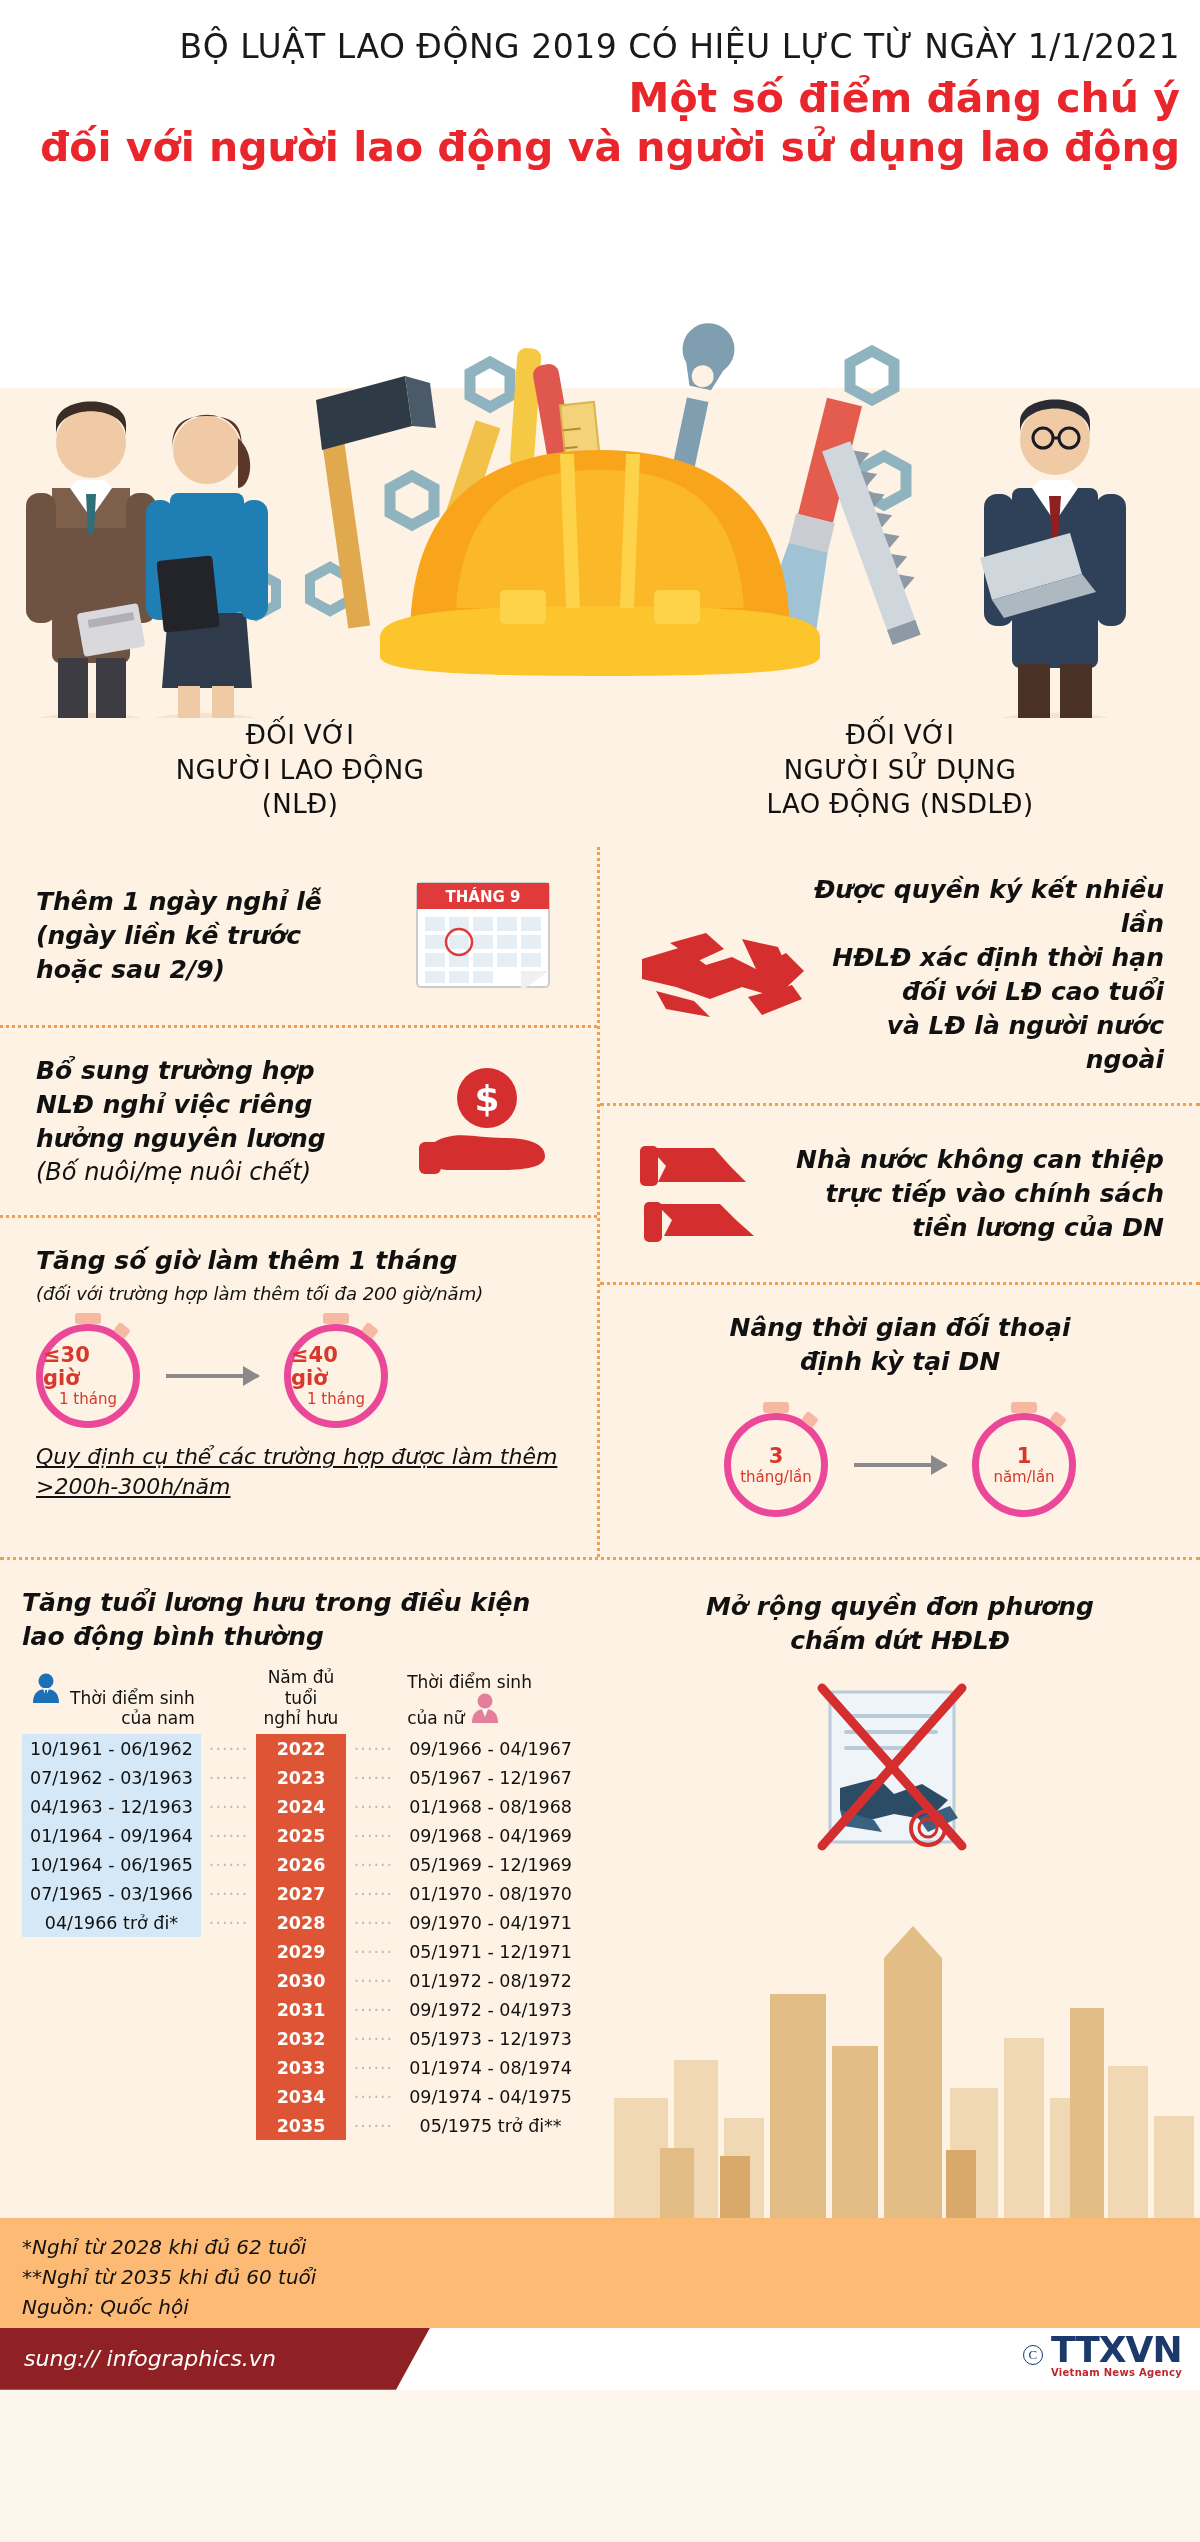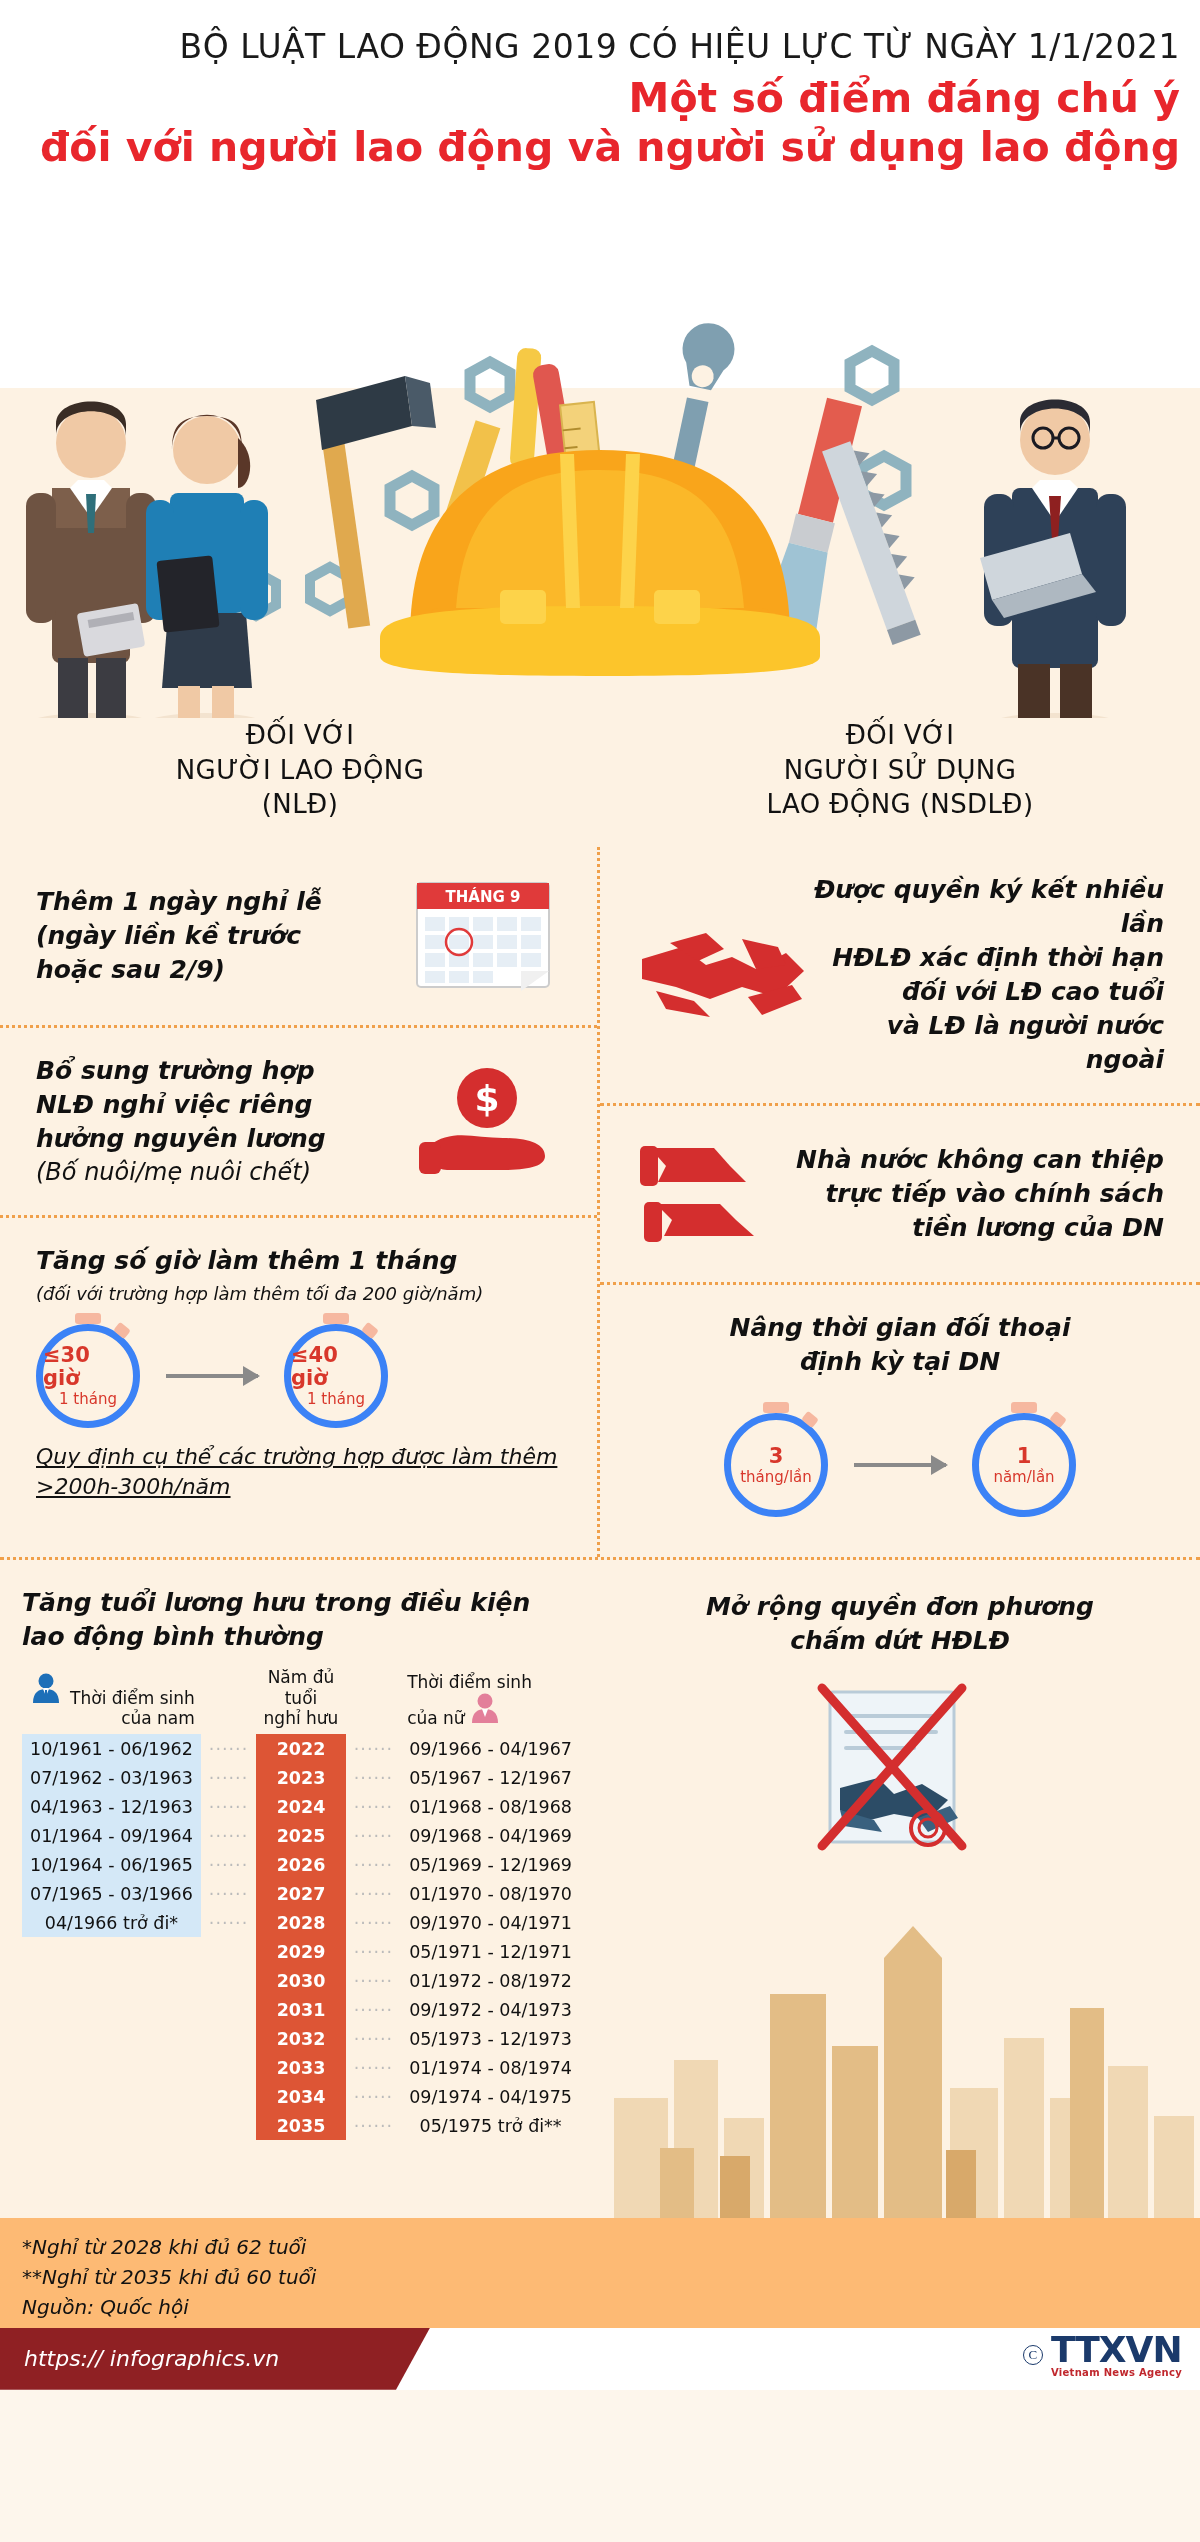--- a/index.html
+++ b/index.html
@@ -113,21 +113,21 @@
 
   
   .watch-row {
     display: flex;
     align-items: center;
     gap: 26px;
     margin: 18px 0 14px 0;
   }
   .watch {
     width: 104px; height: 104px;
-    border: 7px solid #3b82f6;
+    border: 7px solid #ec4899;
     border-radius: 50%;
     display: flex; flex-direction: column;
     align-items: center; justify-content: center;
     position: relative;
     background: transparent;
   }
   .watch::before {
     content: "";
     position: absolute;
     top: -18px; left: 50%; transform: translateX(-50%);
@@ -767,21 +767,21 @@
   </div>
 
   <div class="footnotes">
     <div>*Nghỉ từ 2028 khi đủ 62 tuổi</div>
     <div>**Nghỉ từ 2035 khi đủ 60 tuổi</div>
     <div>Nguồn: Quốc hội</div>
   </div>
 
   <div class="footbar">
     <div class="redbar">
-      <span>https:// infographics.vn</span>
+      <span>sung:// infographics.vn</span>
     </div>
     <div class="ttxvn">
       <div class="c-circle">C</div>
       <div class="ttxvn-txt">
         <div class="big">TTXVN</div>
         <div class="small">Vietnam News Agency</div>
       </div>
     </div>
   </div>
 

